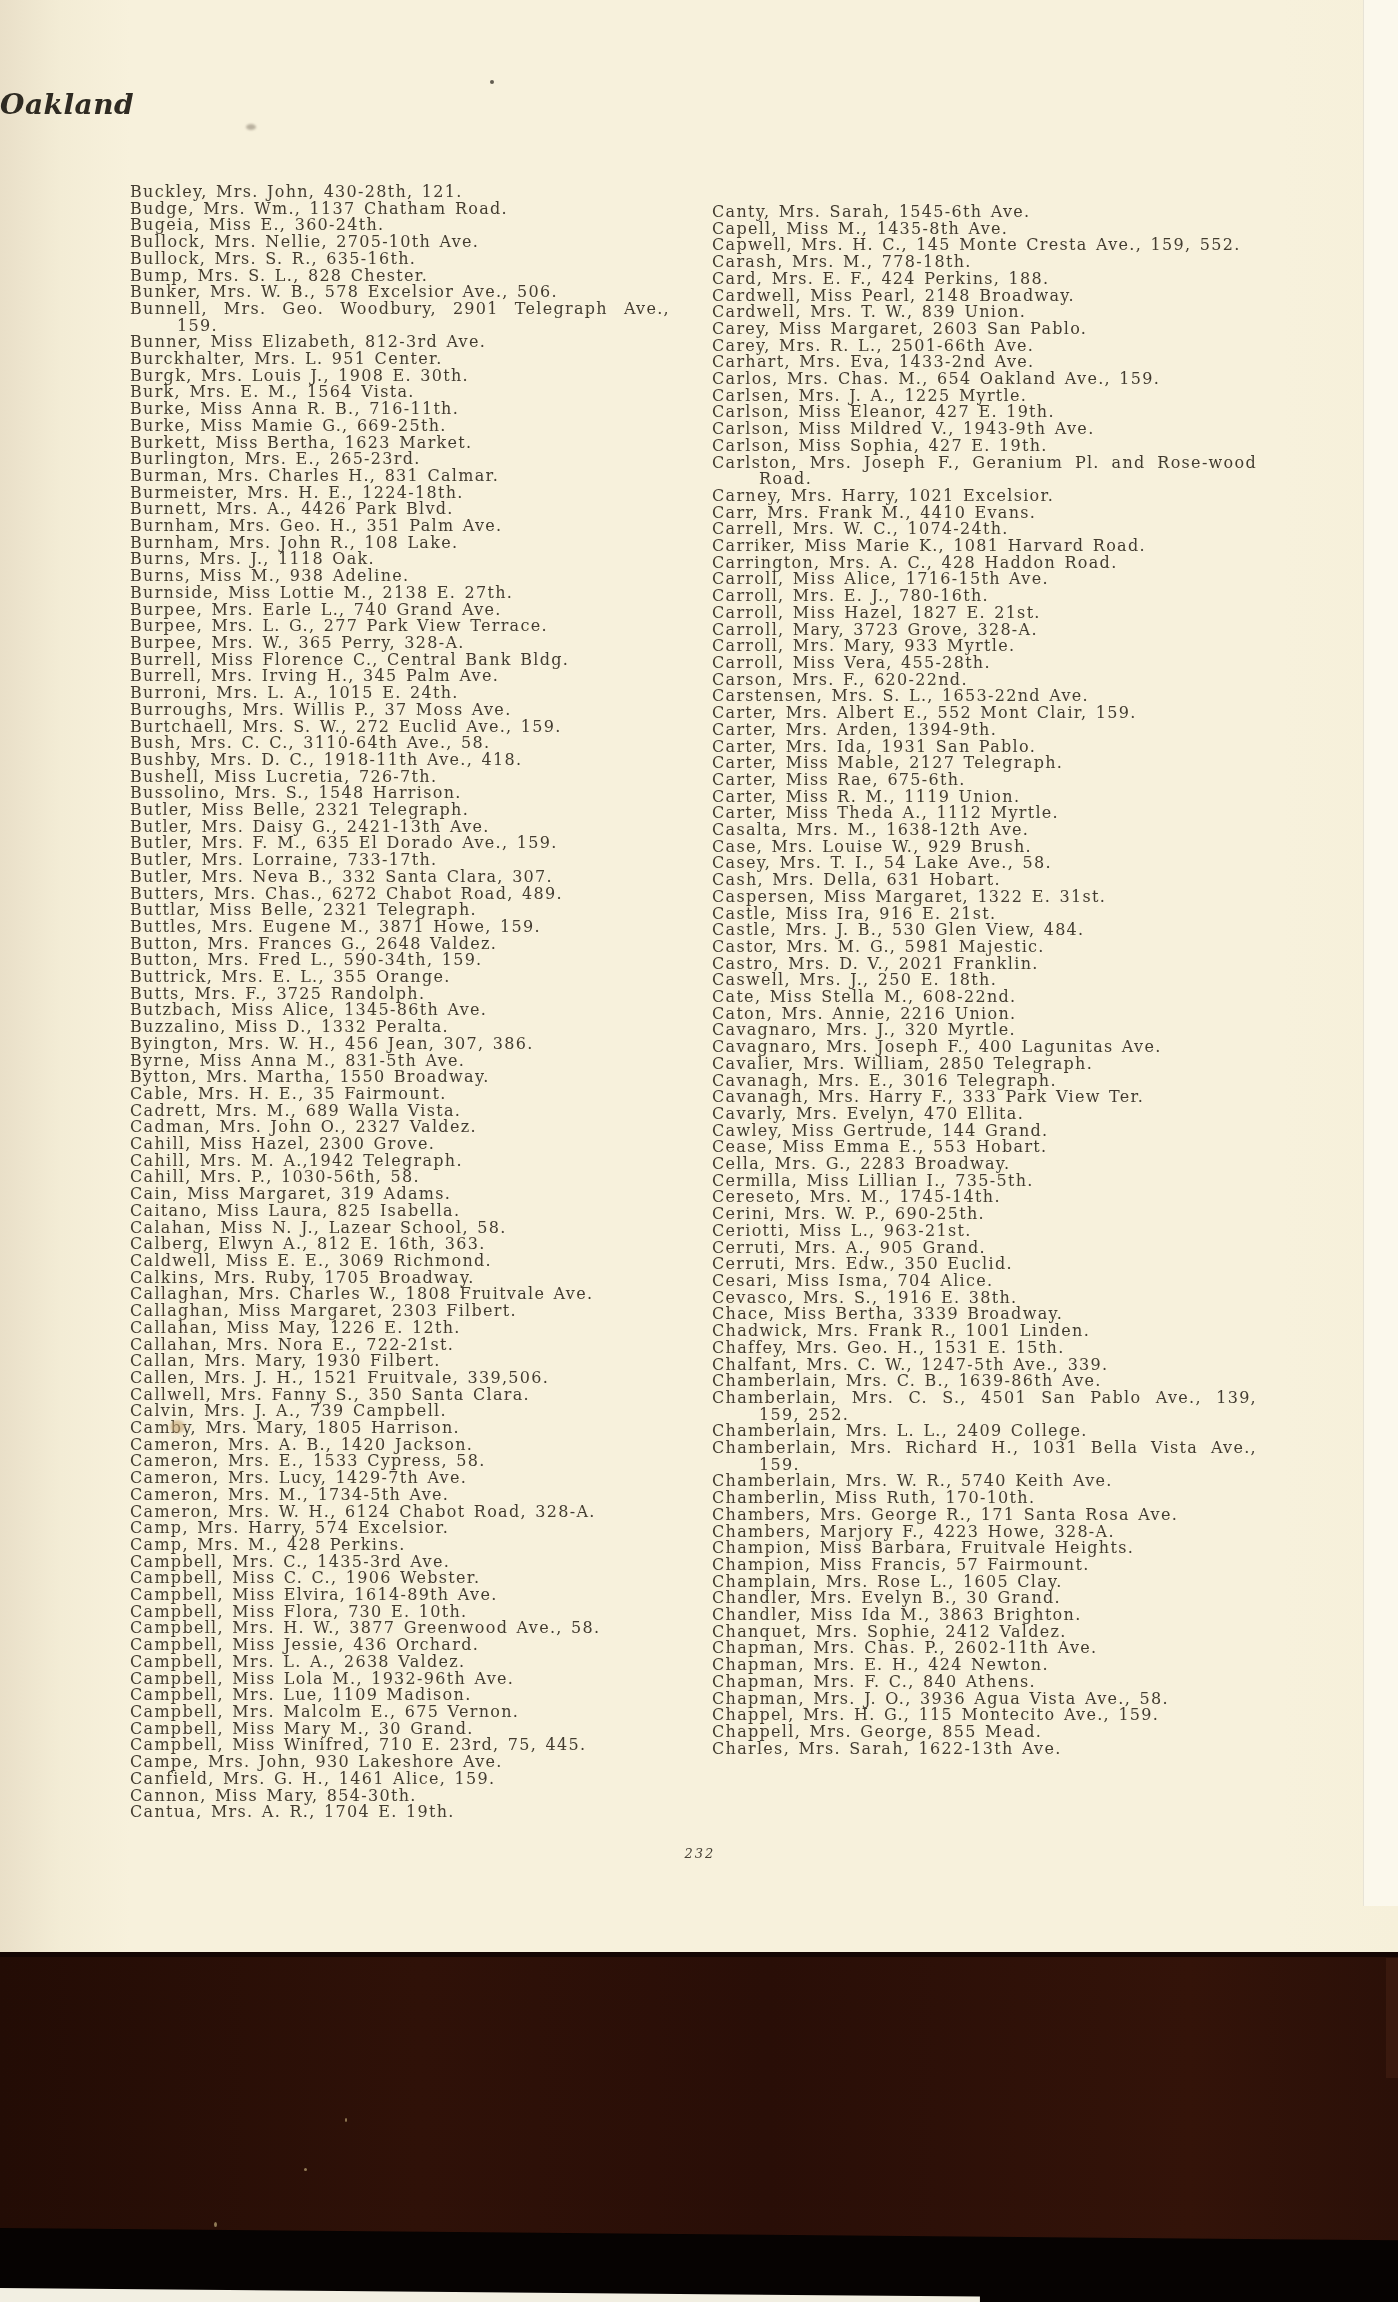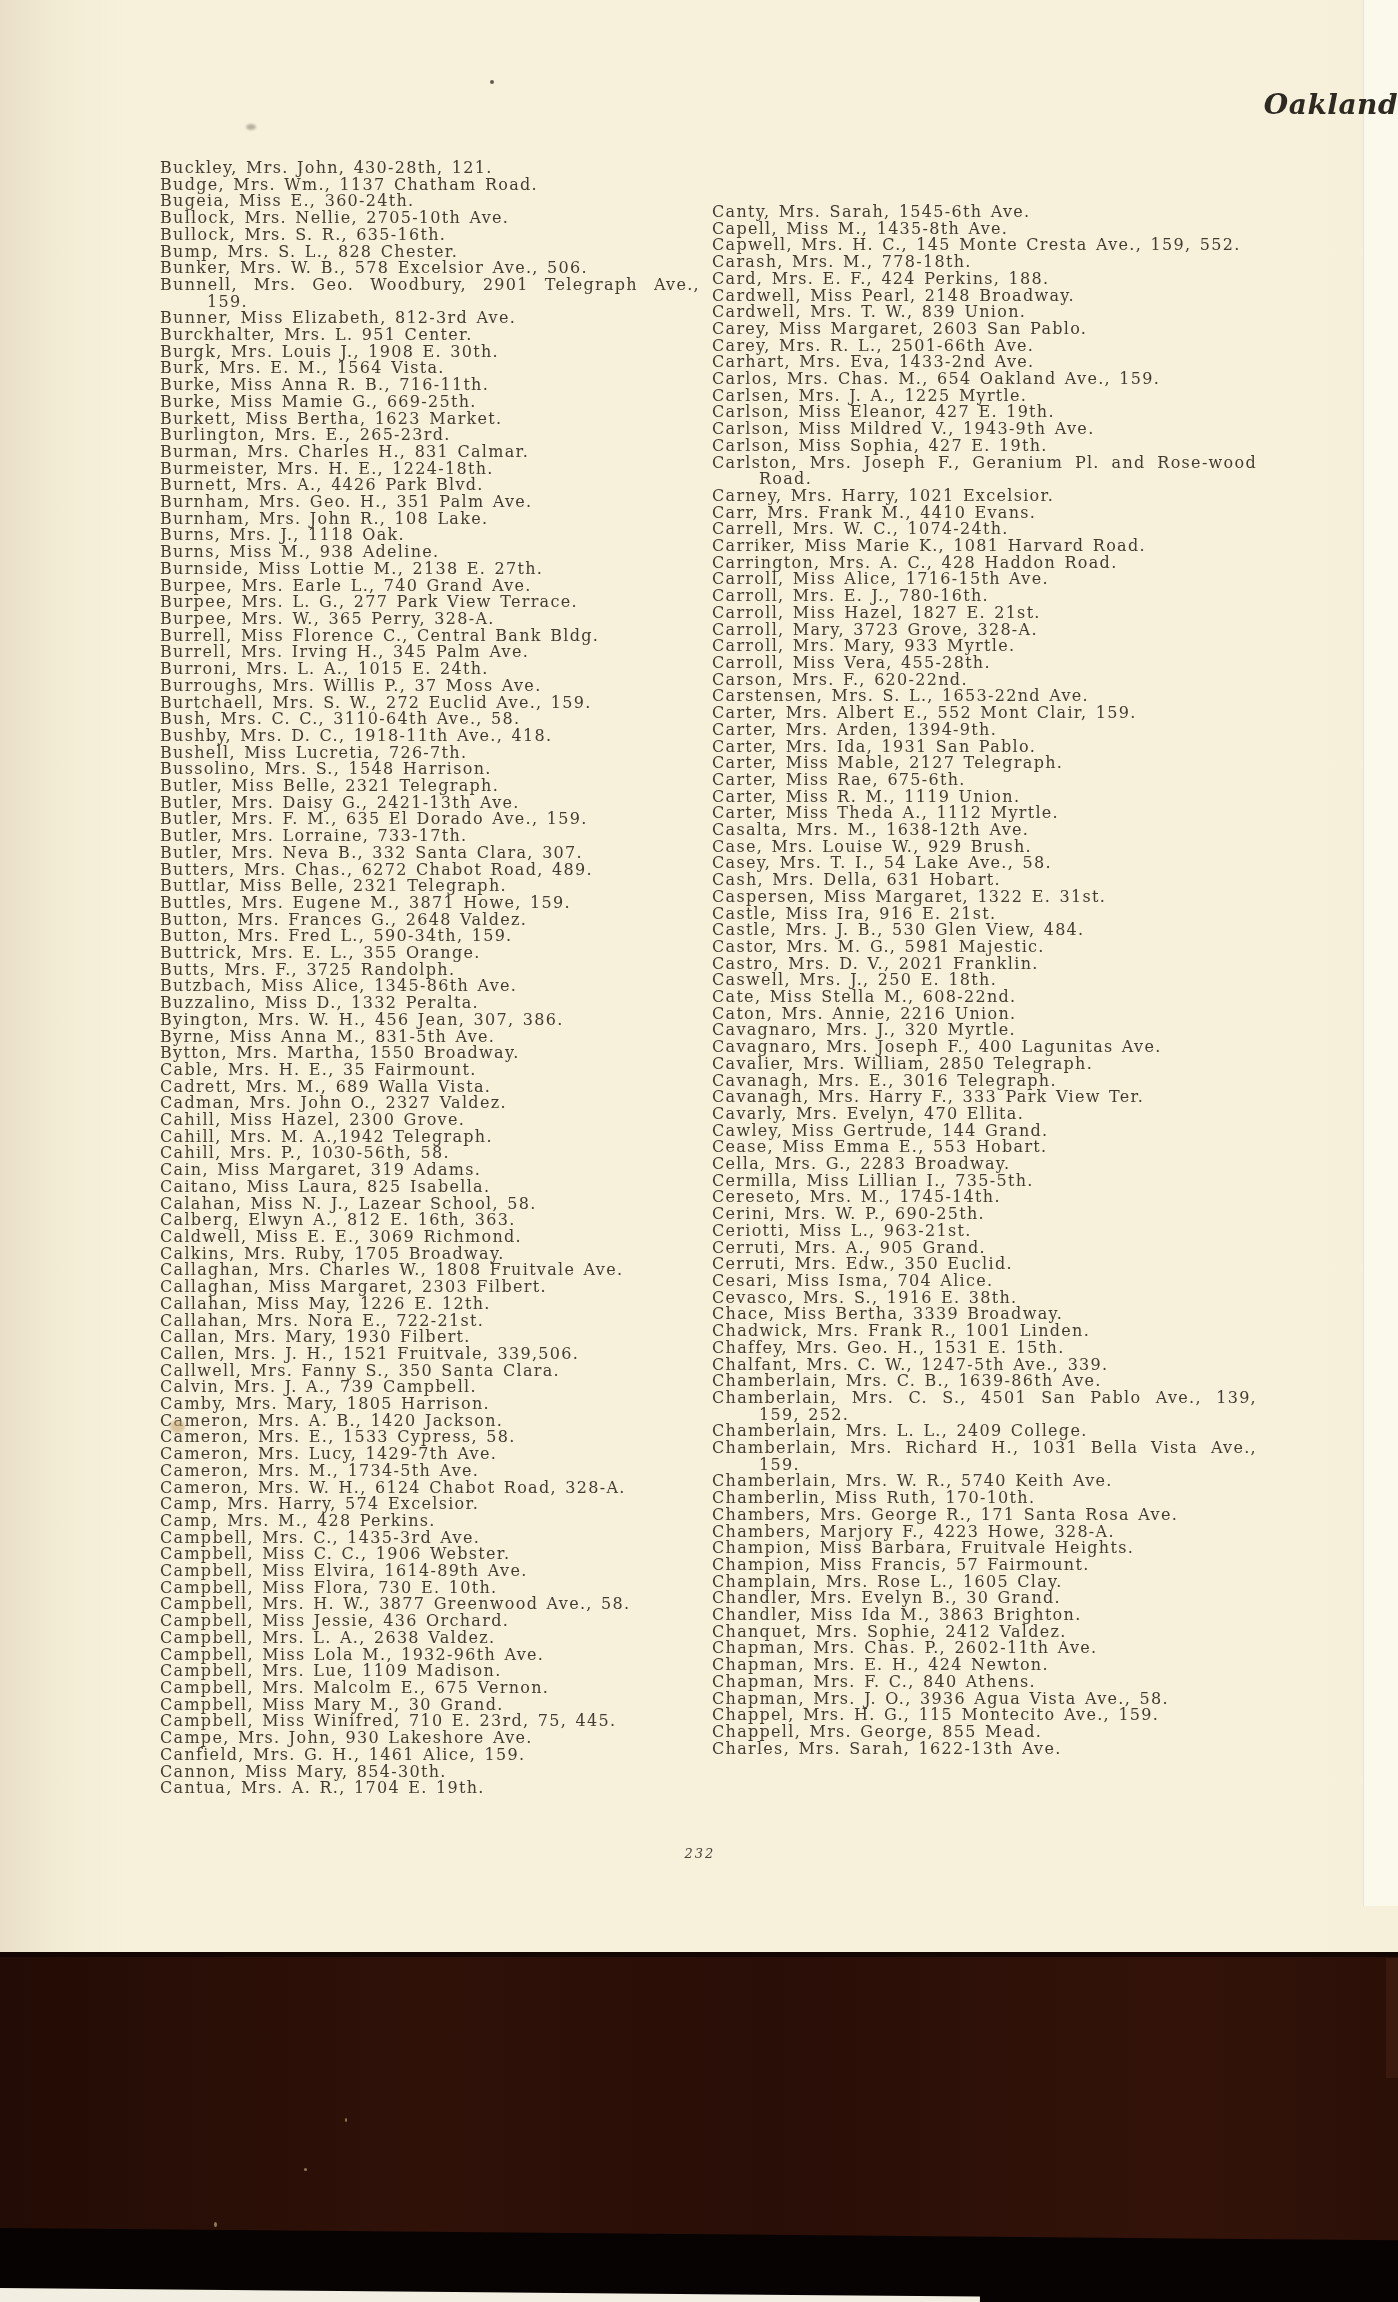--- a/index.html
+++ b/index.html
@@ -11,29 +11,29 @@
     position:absolute;top:0;left:0;width:1398px;height:1958px;
     background:linear-gradient(to right,#e9dfc8 0px,#f3ecd5 60px,#f7f1dc 130px,#f7f1dc 1280px,#f6f0da 1398px);
     color:#433c30;
     font-family:"DejaVu Serif","Liberation Serif",serif;
   }
   .page-edge{
     position:absolute;right:0;top:0;width:34px;height:1906px;
     background:#fbf8ec;border-left:1px solid rgba(90,80,60,0.12);
   }
   .title{
-    position:absolute;top:88px;left:0;width:1398px;text-align:right;
+    position:absolute;top:88px;left:0;width:1398px;text-align:left;
     font-size:28px;font-weight:bold;font-style:italic;color:#2e2a22;letter-spacing:0.5px;
   }
   .col{
     position:absolute;top:160px;
     font-size:16px;line-height:16.7px;letter-spacing:1.3px;word-spacing:2px;
     text-align:justify;
   }
-  .col-left{left:160px;width:540px;}
+  .col-left{left:130px;width:540px;margin-top:24px;}
   .col-right{left:712px;width:545px;margin-top:44px;}
   .entry{padding-left:47px;text-indent:-47px;}
   .page-number{
     position:absolute;top:1846px;left:620px;width:160px;text-align:center;
     font-size:13px;letter-spacing:2px;color:#474136;font-style:italic;
   }
 
   
   .stain{position:absolute;border-radius:50%;}
   .stain-smudge{left:246px;top:124px;width:10px;height:6px;background:rgba(110,100,85,0.45);filter:blur(1px);}

